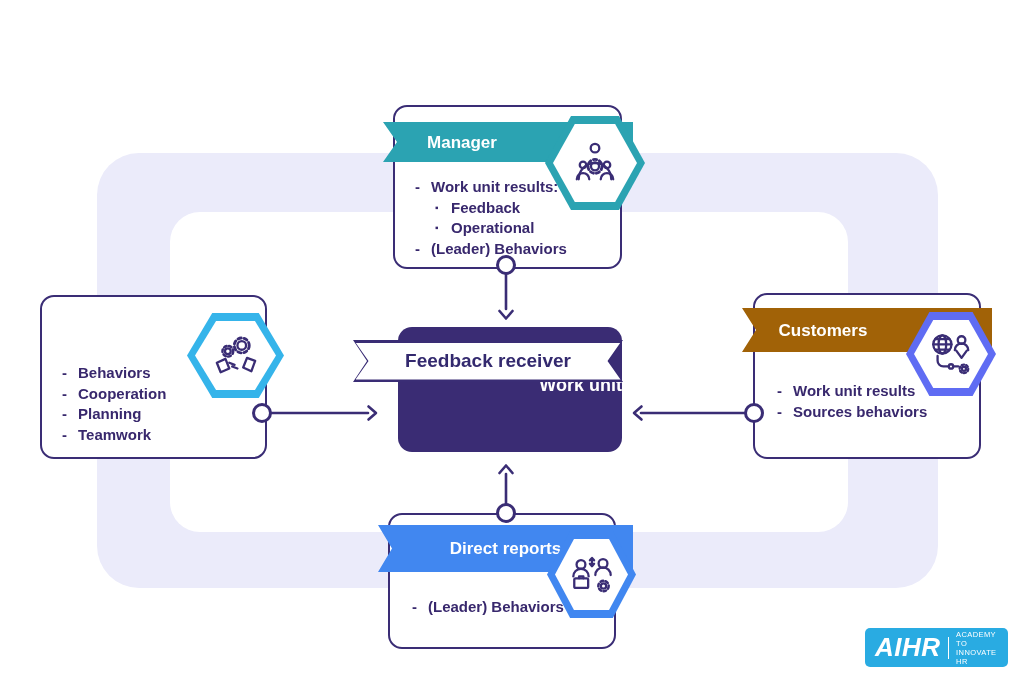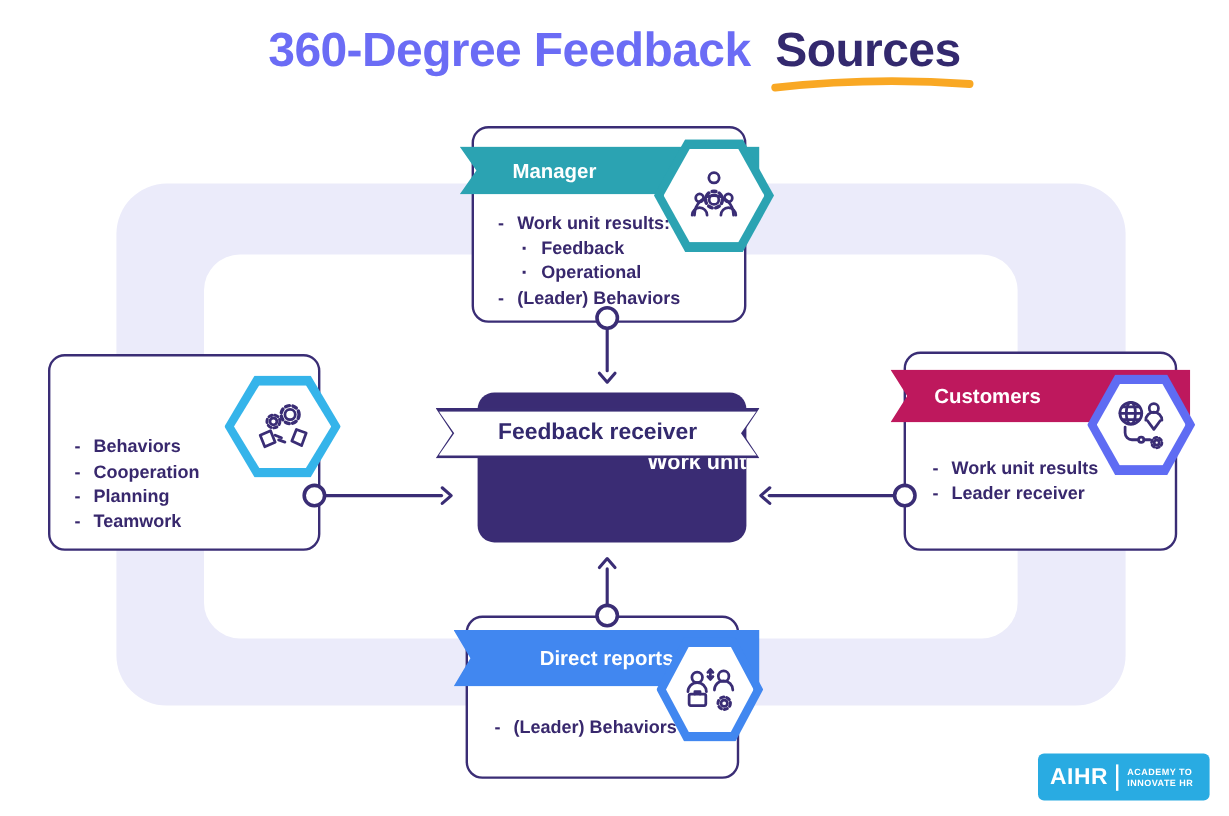--- a/index.html
+++ b/index.html
@@ -47,72 +47,63 @@
   .hx-manager .hex-shape{background:#2BA3B2;}
   .ls-manager   {left:20px;top:70px;}
 
   .box-peers    {left:40px;top:295px;width:223px;height:160px;}
   .rb-peers     {left:30px;top:303px;width:250px;height:52px;background:#35B4EA;padding:0 94px 0 24px;box-sizing:border-box;}
   .hx-peers     {left:187px;top:313px;width:97px;height:85px;}
   .hx-peers .hex-shape{background:#35B4EA;}
   .ls-peers     {left:20px;top:66px;}
 
   .box-customers{left:753px;top:293px;width:224px;height:162px;}
-  .rb-customers {left:742px;top:308px;width:250px;height:44px;background:#be185d;padding-right:88px;box-sizing:border-box;}
+  .rb-customers {left:742px;top:308px;width:250px;height:44px;background:#a16207;padding-right:88px;box-sizing:border-box;}
   .hx-customers {left:906px;top:312px;width:90px;height:84px;}
   .hx-customers .hex-shape{background:#5F6CF3;}
   .ls-customers {left:22px;top:86px;}
 
   .box-direct   {left:388px;top:513px;width:224px;height:132px;}
   .rb-direct    {left:378px;top:525px;width:255px;height:47px;background:#4187F0;box-sizing:border-box;}
   .hx-direct    {left:547px;top:531px;width:89px;height:87px;}
   .hx-direct .hex-shape{background:#4187F0;}
   .ls-direct    {left:22px;top:82px;}
 
   
   .center-box{position:absolute;left:398px;top:327px;width:224px;height:125px;z-index:2;
               background:#3A2C74;border-radius:14px;display:flex;flex-direction:row;
               justify-content:flex-end;align-items:center;padding-bottom:9px;box-sizing:border-box;}
   .center-box .cline{color:#fff;font-size:18px;font-weight:700;line-height:25px;}
-  .banner{position:absolute;left:363px;top:340px;width:270px;height:42px;z-index:3;}
+  .banner{position:absolute;left:353px;top:340px;width:270px;height:42px;z-index:3;}
   .banner .bn-outer{position:absolute;inset:0;background:#3A2D75;
         clip-path:polygon(0 0,100% 0,calc(100% - 14px) 50%,100% 100%,0 100%,14px 50%);}
   .banner .bn-inner{position:absolute;inset:2.5px;background:#ffffff;
         clip-path:polygon(0 0,100% 0,calc(100% - 13px) 50%,100% 100%,0 100%,13px 50%);
         display:flex;align-items:center;justify-content:center;
         color:#33296E;font-size:19px;font-weight:800;}
 
   
   .overlay{position:absolute;left:0;top:0;width:1024px;height:680px;z-index:9;pointer-events:none;}
 
   
   .logo{position:absolute;left:865px;top:628px;width:143px;height:39px;background:#29ABE2;
         border-radius:5px;display:flex;align-items:center;padding:0 10px;box-sizing:border-box;z-index:5;}
-  .logo .brand{color:#fff;font-size:19px;font-weight:800;letter-spacing:0.5px;}
+  .logo .brand{color:#fff;font-size:26px;font-weight:800;letter-spacing:0.5px;font-style:italic;}
   .logo .sep{width:2px;height:22px;background:#fff;margin:0 7px;}
-  .logo .tag{color:#fff;font-size:7.5px;font-weight:700;line-height:9px;letter-spacing:0.4px;}
+  .logo .tag{color:#fff;font-size:7.5px;font-weight:400;line-height:9px;letter-spacing:0.4px;}
 </style>
 </head>
 <body>
 
 <div class="canvas">
 
   <div class="frame-outer">
     <div class="frame-inner"></div>
   </div>
 
-  <div class="title">
-    <span class="t1">360-Degree Feedback</span>
-    <span class="t2">
-      <span>Sources</span>
-      <svg class="swoosh" viewBox="0 0 170 14" preserveAspectRatio="none">
-        <path d="M4 10 Q85 1 166 7" stroke="#F9A824" stroke-width="6.5" fill="none" stroke-linecap="round"></path>
-      </svg>
-    </span>
-  </div>
 
   <div class="node-box box-manager">
     <ul class="list ls-manager">
       <li>
           <span class="bullet">-</span>
           <span>Work unit results:</span>
         </li>
       <li class="sub">
           <span class="bullet">▪</span>
           <span>Feedback</span>
@@ -182,21 +173,21 @@
   </div>
 
   <div class="node-box box-customers">
     <ul class="list ls-customers">
       <li>
           <span class="bullet">-</span>
           <span>Work unit results</span>
         </li>
       <li>
           <span class="bullet">-</span>
-          <span>Leader receiver</span>
+          <span>Sources behaviors</span>
         </li>
     </ul>
   </div>
   <div class="ribbon rb-customers">
     <span>Customers</span>
   </div>
   <div class="hex hx-customers">
     <div class="hex-shape"></div>
     <div class="hex-white">
       <svg viewBox="0 0 48 48">

